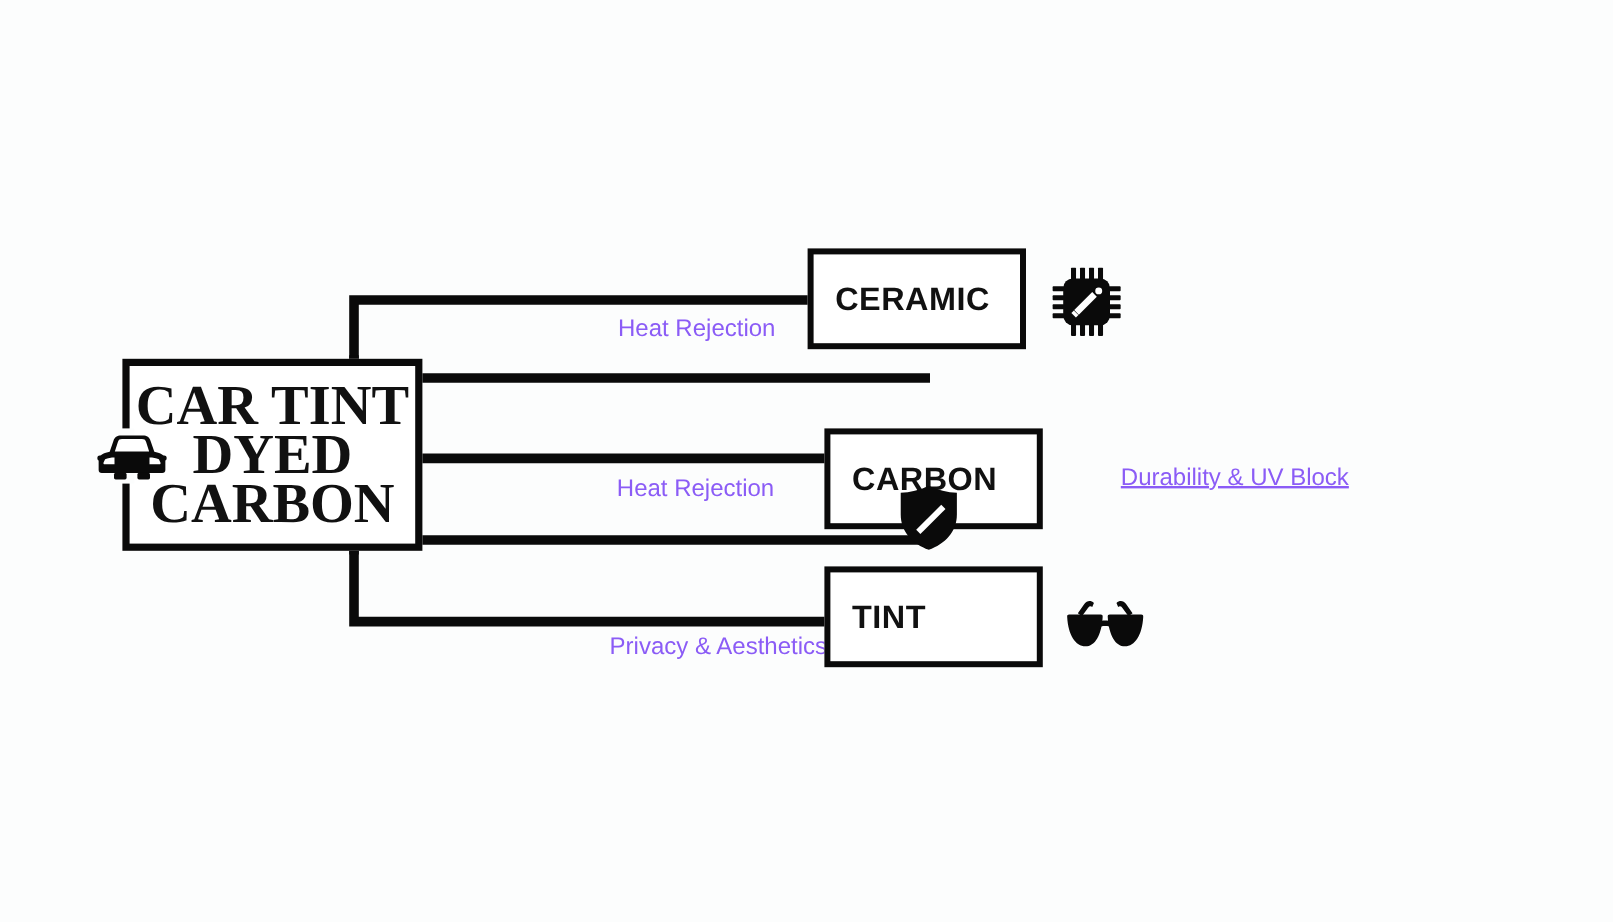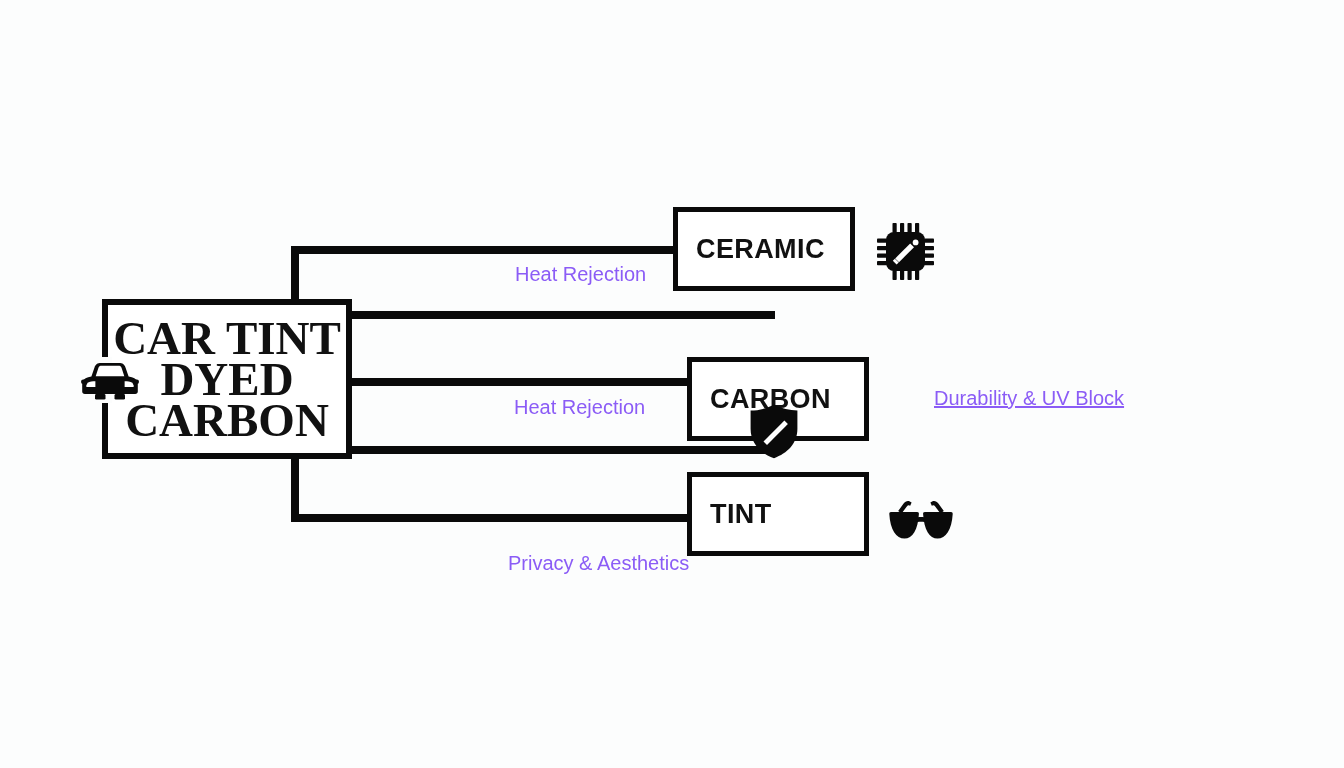--- a/index.html
+++ b/index.html
@@ -93,21 +93,21 @@
     font-size: 20px;
     color: #8b5cf6;
     white-space: nowrap;
     background: #fcfdfd;
     padding: 0 5px;
     z-index: 3;
     margin-left: 32px;
   }
   #edge-label-ceramic { left: 478px; top: 263px; }
   #edge-label-carbon  { left: 477px; top: 396px; }
-  #edge-label-dyed    { left: 471px; top: 552px; }
+  #edge-label-dyed    { left: 471px; top: 528px; }
   #edge-label-side    { left: 897px; top: 387px; background: transparent; text-decoration: underline; }
 
   
   .icon {
     position: absolute;
     z-index: 7;
     line-height: 0;
   }
   #icon-car       { left: 81px;  top: 362px; }
   #icon-chip      { left: 877px; top: 223px; }

